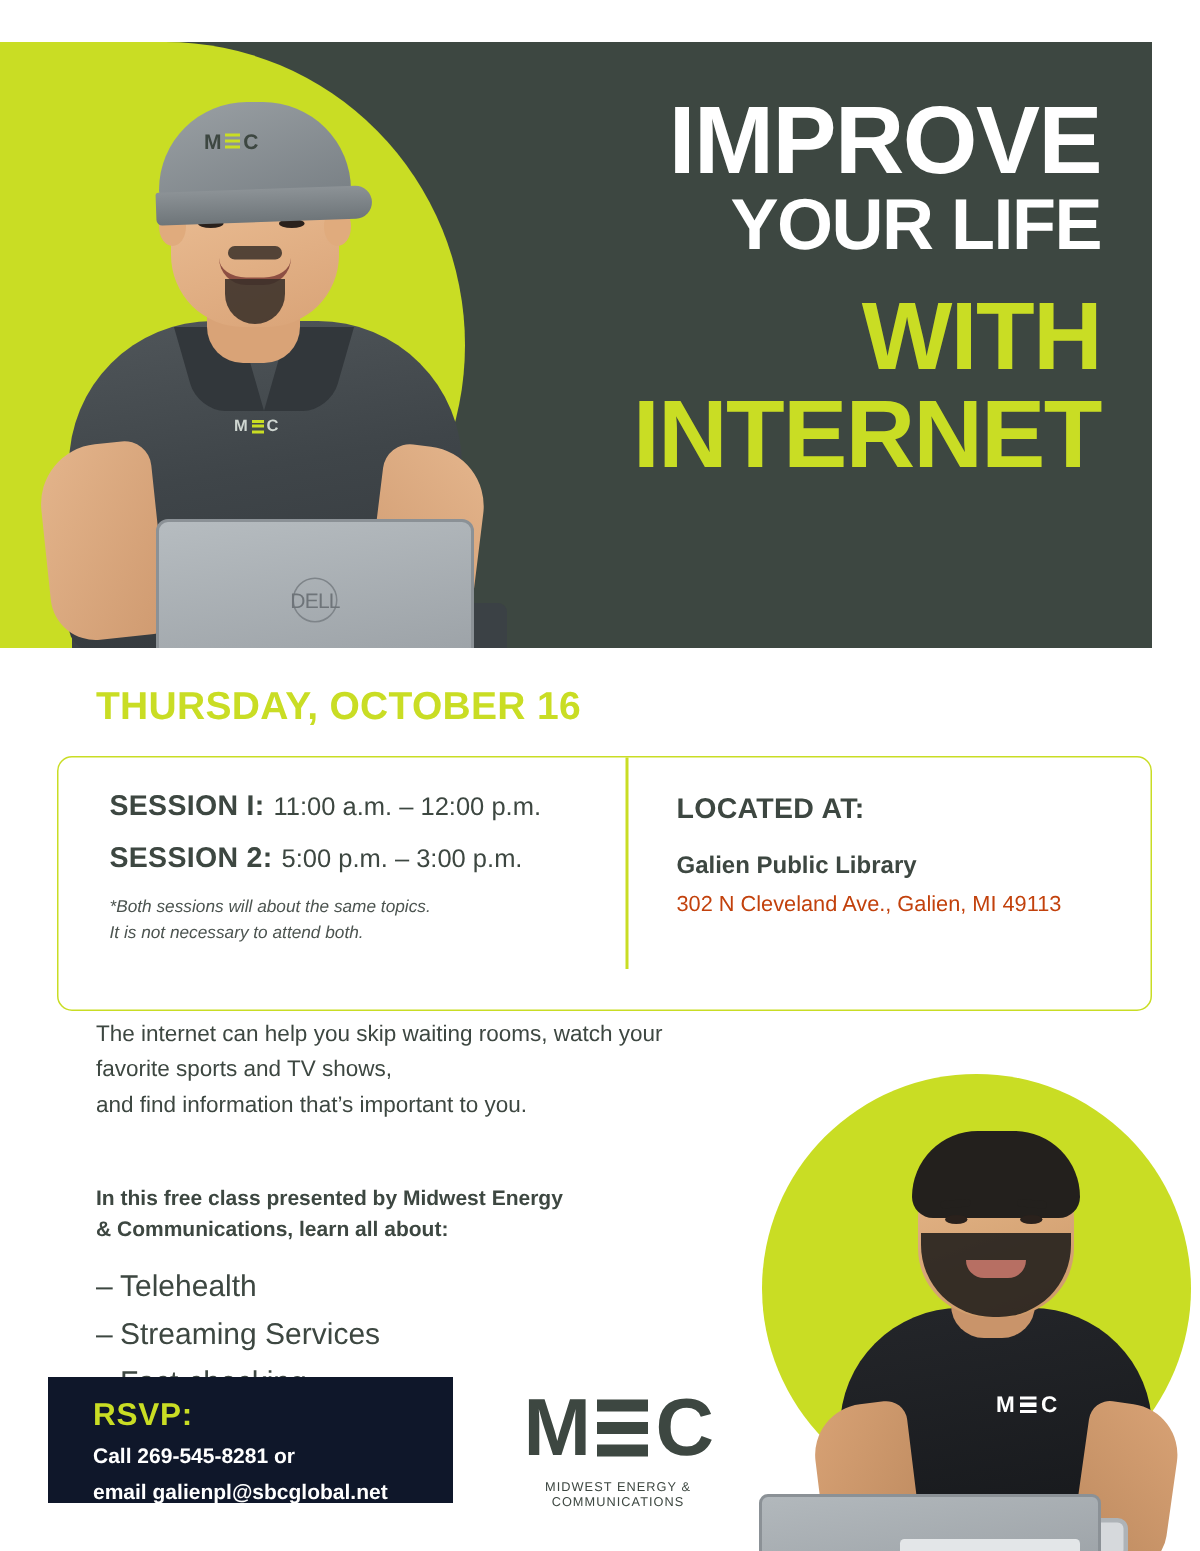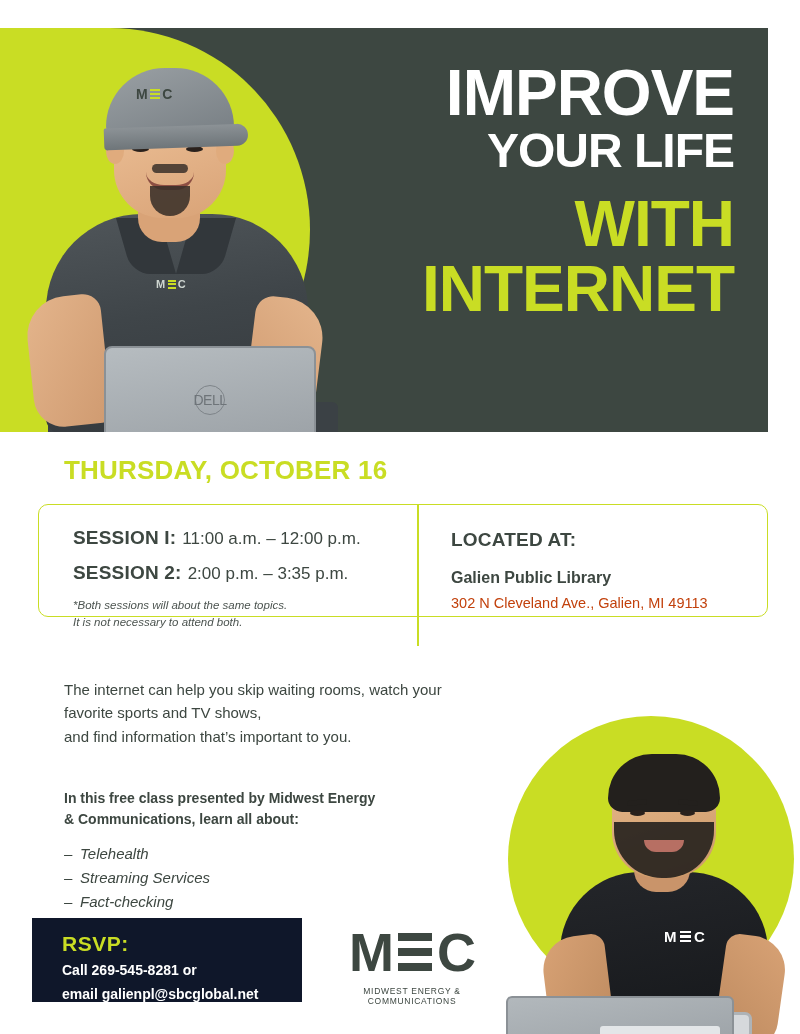--- a/index.html
+++ b/index.html
@@ -135,21 +135,21 @@
   .hl4 { font-size:64px; color:#c9dd24; margin-top:6px;}
 
   
   .date-line {
     position:absolute; left:64px; top:455px;
     font-size:26px; font-weight:bold; color:#c9dd24; letter-spacing:.2px;
   }
 
   
   .info-box {
-    position:absolute; left:38px; top:504px; width:730px; height:113px;
+    position:absolute; left:38px; top:504px; width:730px; height:170px;
     border:1.5px solid #c9dd24; border-radius:10px;
     display:flex;
   }
   .info-left { width:378px; padding:22px 0 0 34px; position:relative; }
   .info-divider {
     position:absolute; left:378px; top:0; width:1.5px; height:141px; background:#c9dd24;
   }
   .info-right { flex:1; padding:24px 0 0 34px; }
   .sess-row {
     display:flex; align-items:baseline; gap:6px; margin-bottom:13px;
@@ -165,21 +165,21 @@
   .loc-addr { font-size:14.5px; color:#c2410c; margin-top:8px; }
 
   
   .body-copy {
     position:absolute; left:64px; top:678px; width:430px;
     color:#3d4741;
   }
   .intro { font-size:15px; line-height:1.55; }
   .lead { font-size:14px; font-weight:bold; line-height:1.5; margin-top:40px; }
   .bullets { list-style:none; margin-top:12px; }
-  .bullets li { font-size:15px; line-height:1.6;font-style:italic; }
+  .bullets li { font-size:20px; line-height:1.6; }
   .bullets li .dash { display:inline-block; width:16px; }
   .fineprint {
     font-size:11.5px; font-style:italic; color:#6a716d; line-height:1.5; margin-top:14px;
   }
 
   
   .p2-wrap { position:absolute; left:500px; top:712px; width:300px; height:322px; overflow:hidden; }
   .p2-lime {
     position:absolute; left:8px; top:4px; width:286px; height:286px;
     background:#c9dd24; border-radius:50%;
@@ -327,21 +327,21 @@
   <div class="date-line">THURSDAY, OCTOBER 16</div>
 
   <div class="info-box">
     <div class="info-left">
       <div class="sess-row">
         <span class="sess-label">SESSION I:</span>
         <span class="sess-time">11:00 a.m. – 12:00 p.m.</span>
       </div>
       <div class="sess-row">
         <span class="sess-label">SESSION 2:</span>
-        <span class="sess-time">2:00 p.m. – 3:35 p.m.</span>
+        <span class="sess-time">5:00 p.m. – 3:00 p.m.</span>
       </div>
       <div class="sess-note">
         <div>*Both sessions will about the same topics.</div>
         <div>It is not necessary to attend both.</div>
       </div>
     </div>
     <div class="info-divider"></div>
     <div class="info-right">
       <div class="loc-title">LOCATED AT:</div>
       <div class="loc-name">Galien Public Library</div>

